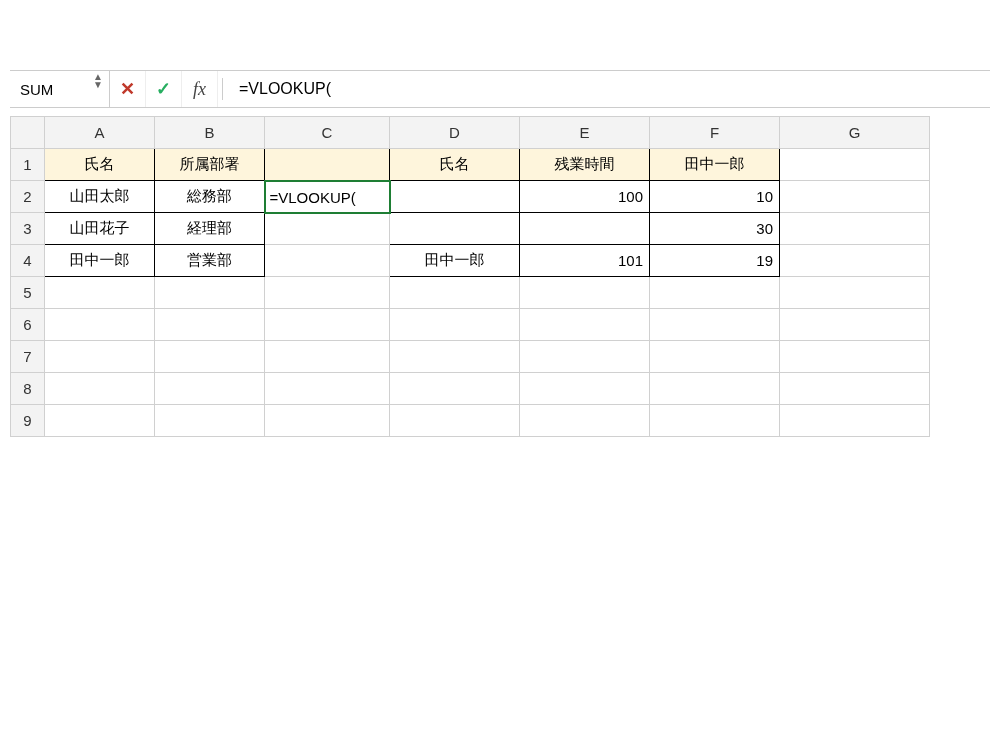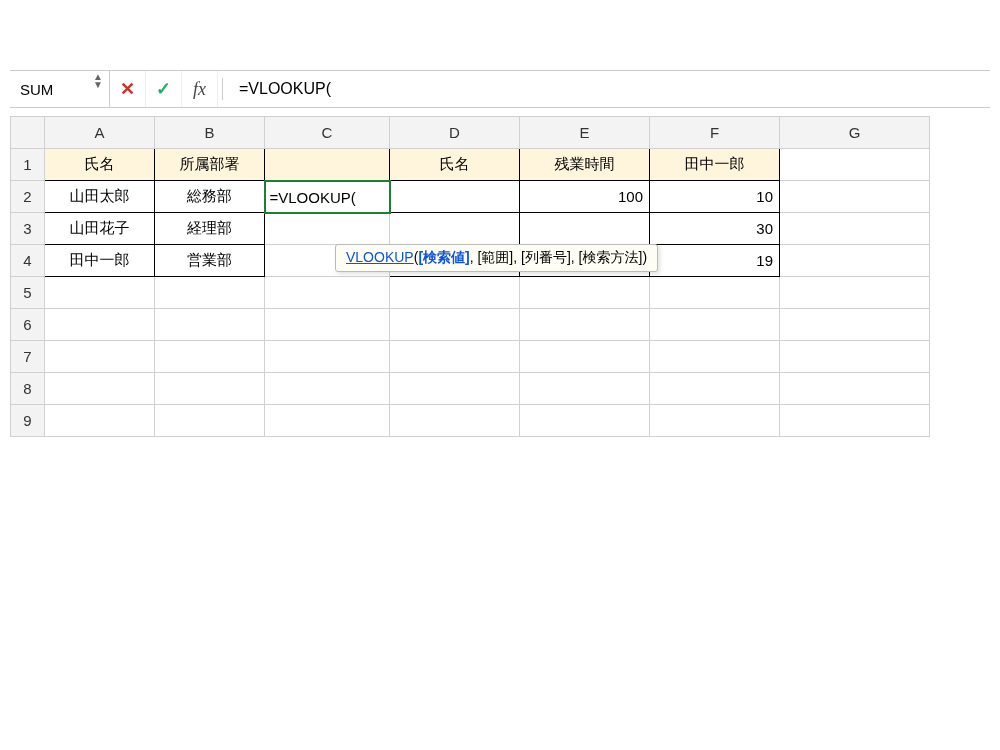--- a/index.html
+++ b/index.html
@@ -296,17 +296,14 @@
           <td></td>
           <td></td>
           <td></td>
           <td></td>
           <td></td>
           <td></td>
     </tr>
   </tbody>
     </table>
 
-  <div class="tooltip">
-    <span class="fn-name">VLOOKUP</span><span>(</span><span class="arg-active">[検索値]</span><span>, [範囲], [列番号], [検索方法])</span>
-  </div>
 
 </div>
 
 </body></html>

